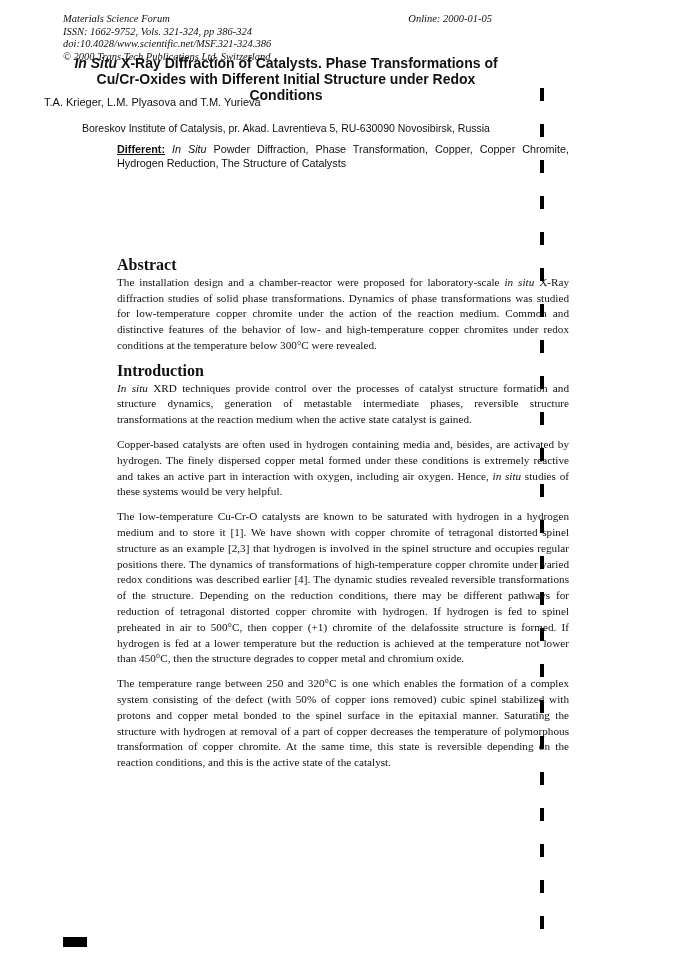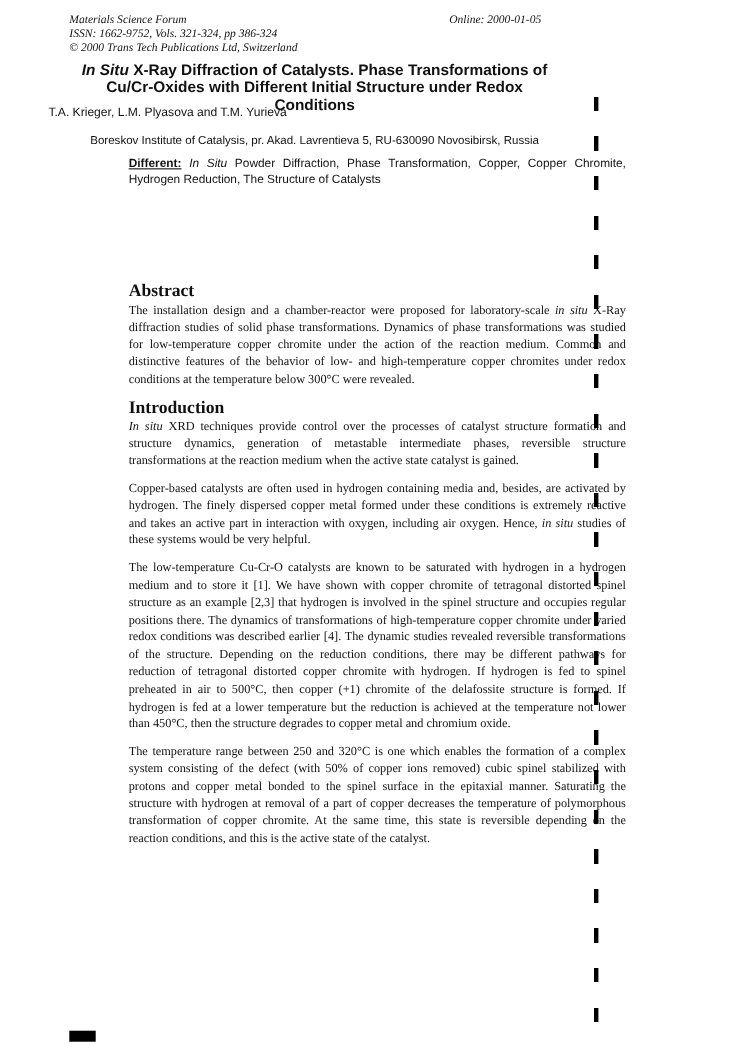--- a/index.html
+++ b/index.html
@@ -120,20 +120,21 @@
 <body>
 
 <div class="page">
 
   <div class="scan-line"></div>
   <div class="scan-blot"></div>
 
   <div class="header">
     <div>Materials Science Forum</div>
     <div>ISSN: 1662-9752, Vols. 321-324, pp 386-324</div>
+    <div>doi:10.4028/www.scientific.net/MSF.321-324.386</div>
     <div>© 2000 Trans Tech Publications Ltd, Switzerland</div>
   </div>
 
   <div class="online-date">Online: 2000-01-05</div>
 
   <h1 class="title"><i>In Situ</i> X-Ray Diffraction of Catalysts. Phase Transformations of<br>Cu/Cr-Oxides with Different Initial Structure under Redox Conditions</h1>
 
   <div class="authors">T.A. Krieger, L.M. Plyasova and T.M. Yurieva</div>
 
   <div class="affiliation">Boreskov Institute of Catalysis, pr. Akad. Lavrentieva 5, RU-630090 Novosibirsk, Russia</div>

